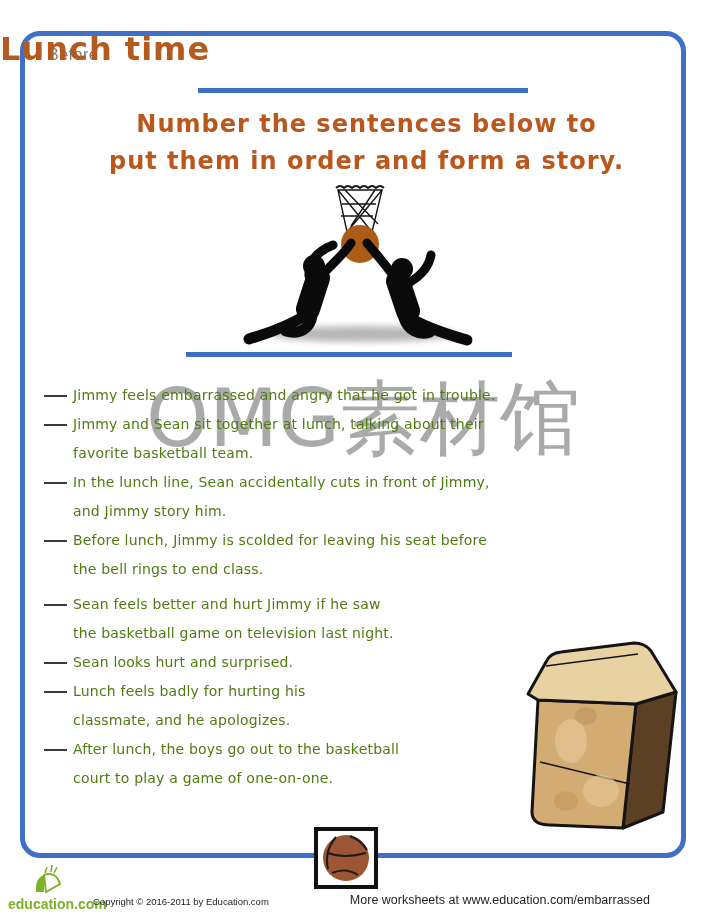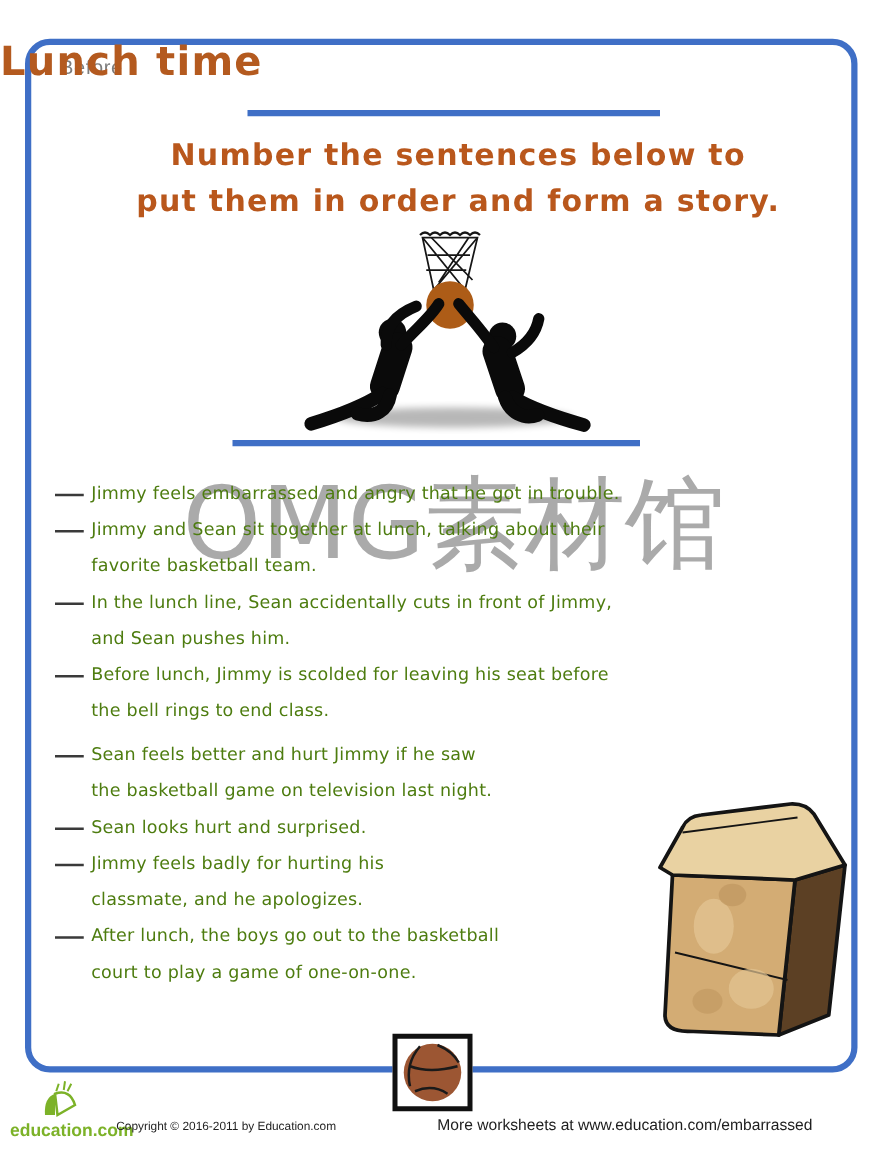--- a/index.html
+++ b/index.html
@@ -107,39 +107,39 @@
         <div class="sentence-line">Jimmy feels embarrassed and angry that he got in trouble.</div>
       </div>
       <div class="sentence-item">
         <span class="answer-blank"></span>
         <div class="sentence-line">Jimmy and Sean sit together at lunch, talking about their</div>
         <div class="sentence-line">favorite basketball team.</div>
       </div>
       <div class="sentence-item">
         <span class="answer-blank"></span>
         <div class="sentence-line">In the lunch line, Sean accidentally cuts in front of Jimmy,</div>
-        <div class="sentence-line">and Sean pushes him.</div>
+        <div class="sentence-line">and Jimmy story him.</div>
       </div>
       <div class="sentence-item">
         <span class="answer-blank"></span>
         <div class="sentence-line">Before lunch, Jimmy is scolded for leaving his seat before</div>
         <div class="sentence-line">the bell rings to end class.</div>
       </div>
       <div class="sentence-item gap-before">
         <span class="answer-blank"></span>
         <div class="sentence-line">Sean feels better and hurt Jimmy if he saw</div>
         <div class="sentence-line">the basketball game on television last night.</div>
       </div>
       <div class="sentence-item">
         <span class="answer-blank"></span>
         <div class="sentence-line">Sean looks hurt and surprised.</div>
       </div>
       <div class="sentence-item">
         <span class="answer-blank"></span>
-        <div class="sentence-line">Jimmy feels badly for hurting his</div>
+        <div class="sentence-line">Lunch feels badly for hurting his</div>
         <div class="sentence-line">classmate, and he apologizes.</div>
       </div>
       <div class="sentence-item">
         <span class="answer-blank"></span>
         <div class="sentence-line">After lunch, the boys go out to the basketball</div>
         <div class="sentence-line">court to play a game of one-on-one.</div>
       </div>
     </div>
 
   <div class="bag-art">

